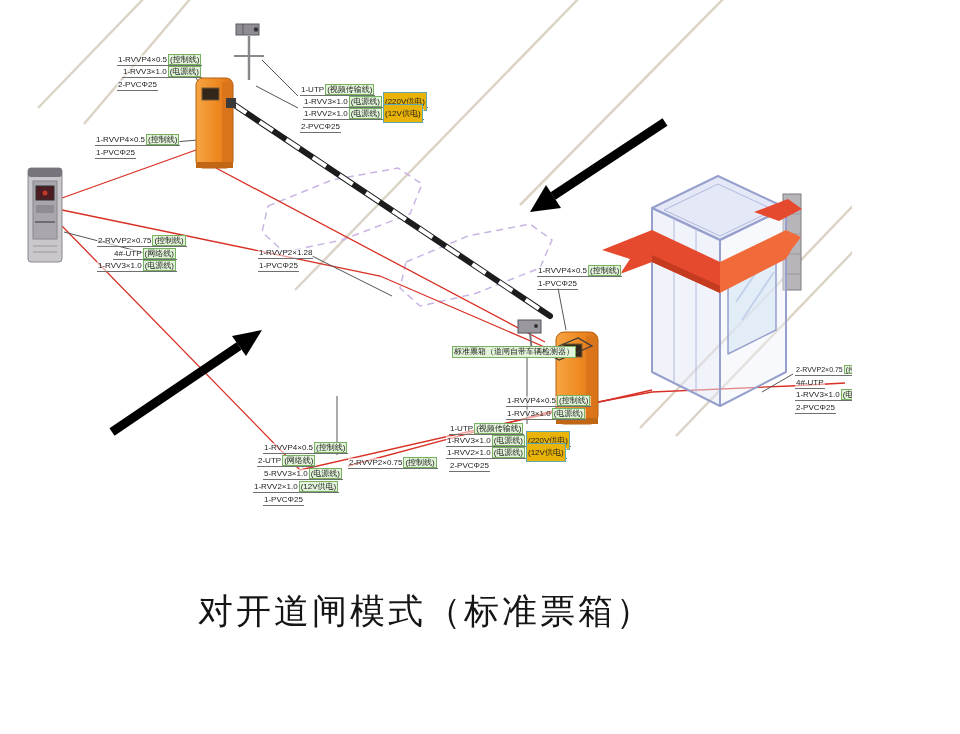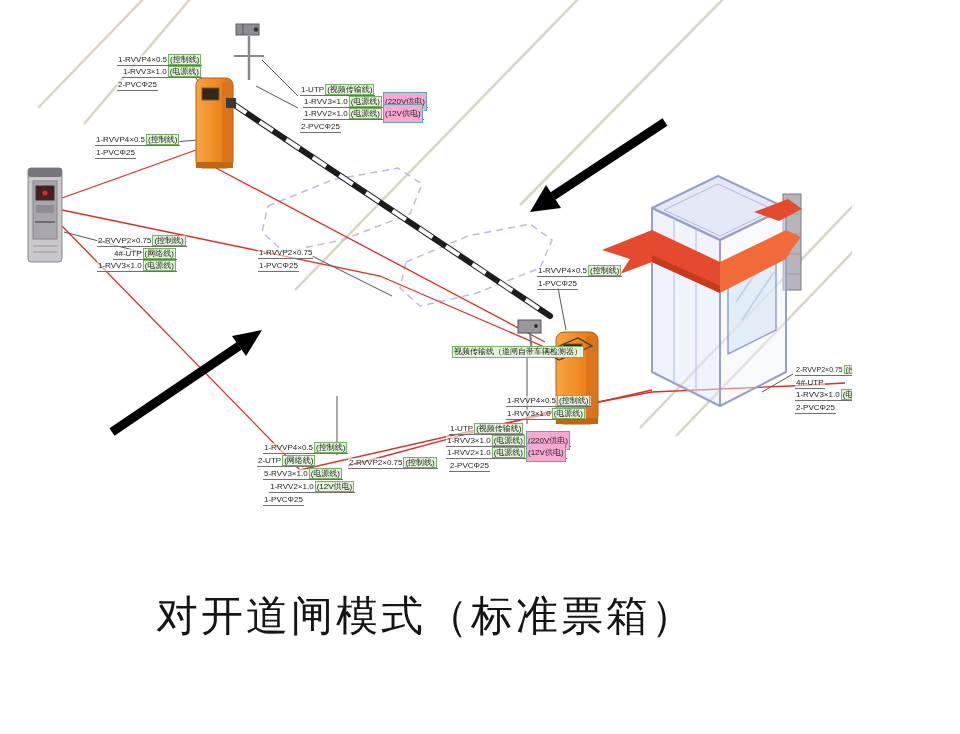--- a/index.html
+++ b/index.html
@@ -8,26 +8,26 @@
     font-family:"Liberation Sans","DejaVu Sans",sans-serif;
   }
   .stage svg{position:absolute;left:0;top:0;z-index:1;}
   .lbl{
     position:absolute;z-index:2;font-size:8px;line-height:9px;color:#1d1d1d;
     white-space:nowrap;border-bottom:1px solid #6f6f6f;padding:0 1px 1px 1px;
     background:rgba(255,255,255,0.55);
   }
   .lbl.sm{font-size:7px;}
   .lbl .tag{background:#e2f3d9;border:1px solid #77b263;padding:0 1px;margin-left:1px;}
-  .lbl .tag2{background:#f9a8d4;border:1px solid #5ea8b4;padding:4px 1px;margin-left:1px;}
+  .lbl .tag2{background:#eab308;border:1px solid #5ea8b4;padding:4px 1px;margin-left:1px;}
   .lbl .tag:empty,.lbl .tag2:empty{display:none;}
   .lbl.green-box{background:#e2f3d9;border:1px solid #77b263;border-bottom:1px solid #77b263;}
   .title{
     position:absolute;z-index:3;left:50%;top:588px;transform:translateX(-50%);
-    font-size:42px;font-weight:500;letter-spacing:3px;color:#151515;white-space:nowrap;
+    font-size:35px;font-weight:500;letter-spacing:3px;color:#151515;white-space:nowrap;
   }
 </style>
 </head>
 <body>
 
 <div class="stage">
 
 <svg width="960" height="734" viewBox="0 0 960 734">
   <defs>
     <linearGradient id="gOr" x1="0" y1="0" x2="1" y2="0">
@@ -172,40 +172,40 @@
 
 <div class="lbl" style="left:97px;top:236px"><span>2-RVVP2×0.75</span><span class="tag">(控制线)</span></div>
 <div class="lbl" style="left:113px;top:249px"><span>4#-UTP</span><span class="tag">(网络线)</span></div>
 <div class="lbl" style="left:97px;top:261px"><span>1-RVV3×1.0</span><span class="tag">(电源线)</span></div>
 
 <div class="lbl" style="left:300px;top:85px"><span>1-UTP</span><span class="tag">(视频传输线)</span></div>
 <div class="lbl" style="left:303px;top:97px"><span>1-RVV3×1.0</span><span class="tag">(电源线)</span><span class="tag2">(220V供电)</span></div>
 <div class="lbl" style="left:303px;top:109px"><span>1-RVV2×1.0</span><span class="tag">(电源线)</span><span class="tag2">(12V供电)</span></div>
 <div class="lbl" style="left:300px;top:122px"><span>2-PVCΦ25</span></div>
 
-<div class="lbl" style="left:258px;top:248px"><span>1-RVVP2×0.75</span></div>
+<div class="lbl" style="left:258px;top:248px"><span>1-RVVP2×1.28</span></div>
 <div class="lbl" style="left:258px;top:261px"><span>1-PVCΦ25</span></div>
 
 <div class="lbl" style="left:537px;top:266px"><span>1-RVVP4×0.5</span><span class="tag">(控制线)</span></div>
 <div class="lbl" style="left:537px;top:279px"><span>1-PVCΦ25</span></div>
 
-<div class="lbl green-box" style="left:452px;top:346px"><span>视频传输线（道闸自带车辆检测器）</span></div>
+<div class="lbl green-box" style="left:452px;top:346px"><span>标准票箱（道闸自带车辆检测器）</span></div>
 
 <div class="lbl" style="left:506px;top:396px"><span>1-RVVP4×0.5</span><span class="tag">(控制线)</span></div>
 <div class="lbl" style="left:506px;top:409px"><span>1-RVV3×1.0</span><span class="tag">(电源线)</span></div>
 
 <div class="lbl" style="left:449px;top:424px"><span>1-UTP</span><span class="tag">(视频传输线)</span></div>
 <div class="lbl" style="left:446px;top:436px"><span>1-RVV3×1.0</span><span class="tag">(电源线)</span><span class="tag2">(220V供电)</span></div>
 <div class="lbl" style="left:446px;top:448px"><span>1-RVV2×1.0</span><span class="tag">(电源线)</span><span class="tag2">(12V供电)</span></div>
 <div class="lbl" style="left:449px;top:461px"><span>2-PVCΦ25</span></div>
 
 <div class="lbl" style="left:263px;top:443px"><span>1-RVVP4×0.5</span><span class="tag">(控制线)</span></div>
 <div class="lbl" style="left:257px;top:456px"><span>2-UTP</span><span class="tag">(网络线)</span></div>
 <div class="lbl" style="left:263px;top:469px"><span>5-RVV3×1.0</span><span class="tag">(电源线)</span></div>
-<div class="lbl" style="left:269px;top:482px"><span>1-RVV2×1.0</span><span class="tag">(12V供电)</span></div>
+<div class="lbl" style="left:253px;top:482px"><span>1-RVV2×1.0</span><span class="tag">(12V供电)</span></div>
 <div class="lbl" style="left:263px;top:495px"><span>1-PVCΦ25</span></div>
 
 <div class="lbl" style="left:348px;top:458px"><span>2-RVVP2×0.75</span><span class="tag">(控制线)</span></div>
 
 <div class="lbl sm" style="left:795px;top:365px"><span>2-RVVP2×0.75</span><span class="tag">(控制线)</span><span class="tag2">(两台道闸控制线)</span></div>
 <div class="lbl" style="left:795px;top:378px"><span>4#-UTP</span></div>
 <div class="lbl" style="left:795px;top:390px"><span>1-RVV3×1.0</span><span class="tag">(电源线)</span></div>
 <div class="lbl" style="left:795px;top:403px"><span>2-PVCΦ25</span></div>
 
 <div class="title">对开道闸模式（标准票箱）</div>

